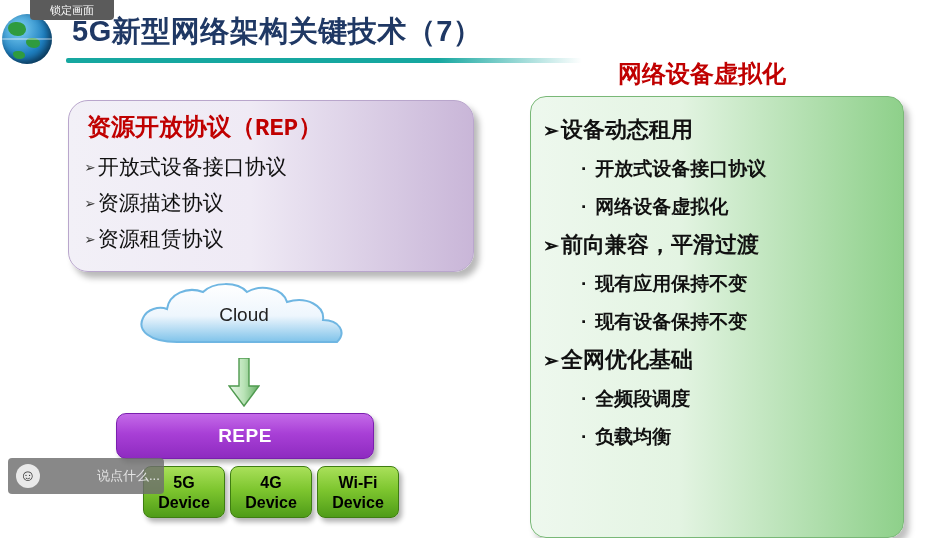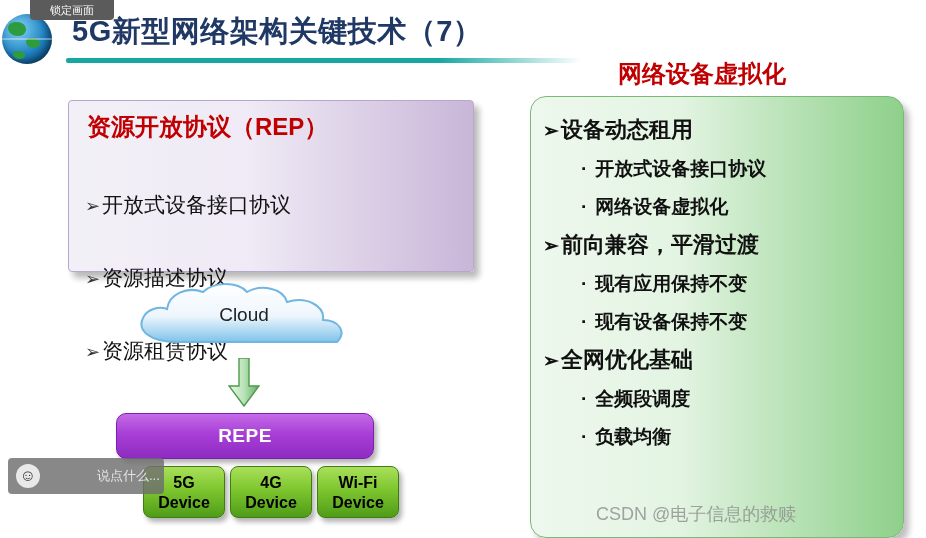--- a/index.html
+++ b/index.html
@@ -90,24 +90,25 @@
     border-radius: 2px;
   }
 
   
   .rep-panel {
     position: absolute;
     left: 68px;
     top: 100px;
     width: 404px;
     height: 170px;
-    border-radius: 4px;
+    border-radius: 20px;
     background: linear-gradient(to right, #f2f0f7 0%, #efeaf5 45%, #c9b6d8 100%);
     border: 1px solid #b9a6cc;
     box-shadow: 5px 6px 6px rgba(0,0,0,.28);
+    font-family: Liberation Mono, monospace;
   }
   .rep-title {
     position: absolute;
     left: 18px;
     top: 10px;
     font-size: 24px;
     font-weight: bold;
     color: #c00000;
     white-space: nowrap;
   }
@@ -115,21 +116,20 @@
     position: absolute;
     left: 16px;
     top: 50px;
     width: 380px;
   }
   .rep-item {
     font-size: 21px;
     color: #111111;
     line-height: 36px;
     white-space: nowrap;
-    margin-top: 36px;
   }
   .rep-item .arw {
     color: #333333;
     font-size: 18px;
     margin-right: 2px;
   }
 
   
   .cloud-wrap {
     position: absolute;
@@ -401,15 +401,14 @@
       </div>
 
     </div>
   </div>
 
   <div class="chat-bar">
     <div class="chat-face">☺</div>
     <div class="chat-placeholder">说点什么...</div>
   </div>
 
-  <div class="watermark">CSDN @电子信息的救赎</div>
 
 </div>
 
 </body></html>

